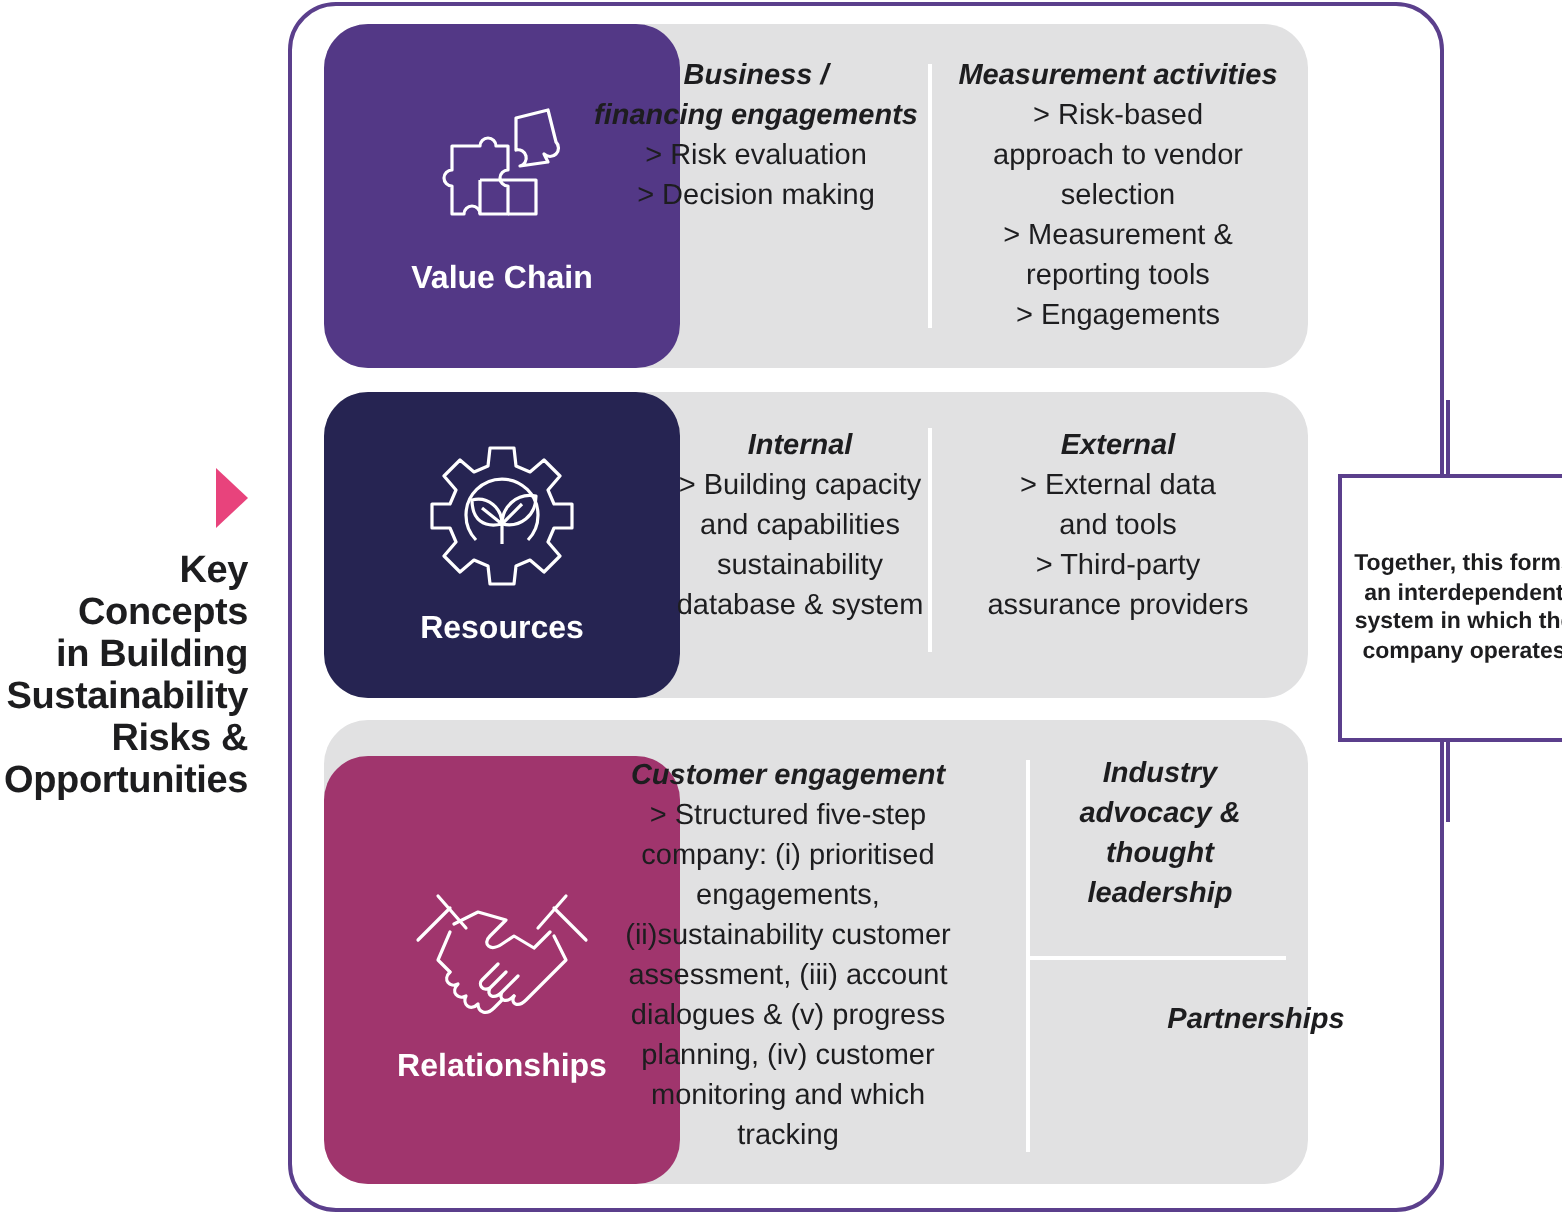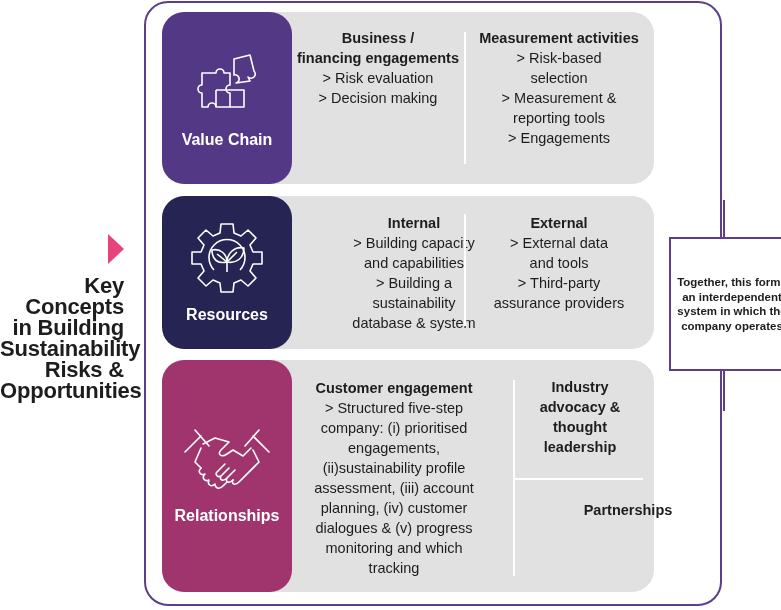--- a/index.html
+++ b/index.html
@@ -1,31 +1,31 @@
 <!DOCTYPE html>
 <html><head>
 <meta charset="utf-8">
 <style>
   html, body { margin:0; padding:0; background:#ffffff; }
   body { width:781px; height:610px; position:relative; overflow:hidden;
          font-family:"Liberation Sans", "DejaVu Sans", sans-serif; color:#1d1d1f; }
   .outer { position:absolute; left:144px; top:1px; width:578px; height:605px;
            border:2px solid #5b3f8c; border-radius:24px; box-sizing:border-box; }
   .side-title { position:absolute; left:0; top:275px; width:124px; text-align:right;
-                font-weight:bold; font-size:22px; line-height:21px; color:#1d1d1f; letter-spacing:-0.2px; }
+                font-weight:bold; font-size:19px; line-height:21px; color:#1d1d1f; letter-spacing:-0.2px; }
   .triangle { position:absolute; left:108px; top:234px; width:0; height:0;
               border-top:15px solid transparent; border-bottom:15px solid transparent;
               border-left:16px solid #e8437c; }
   .row { position:absolute; left:162px; width:492px; background:#e1e1e2; border-radius:22px; }
   .tile { position:absolute; left:0; top:0; bottom:0; width:130px; border-radius:22px;
-          color:#fff; text-align:center; }
+          color:#fff; text-align:center;padding-left:48px; }
   .tile .label { position:absolute; left:0; right:0; font-weight:bold; font-size:16px; }
   .tile svg { position:absolute; left:50%; transform:translateX(-50%); }
   .col { position:absolute; text-align:center; font-size:14.5px; line-height:20px; color:#1d1d1f; }
-  .col .head { font-weight:bold; }
+  .col .head { font-weight:bold;font-style:italic; }
   .divider { position:absolute; width:2px; background:#ffffff; }
   .hdivider { position:absolute; height:2px; background:#ffffff; }
   .callout { position:absolute; left:669px; top:237px; width:126px; height:134px;
              border:2px solid #5b3f8c; box-sizing:border-box; background:#fff;
              display:flex; align-items:center; justify-content:center; text-align:center;
              font-weight:bold; font-size:11.5px; line-height:14.5px; padding:0 6px; }
   .connector { position:absolute; left:723px; width:0; border-left:2px solid #5b3f8c; }
 </style>
 </head>
 <body>
@@ -58,78 +58,78 @@
   <div class="col" style="left:130px;width:172px;top:16px;">
     <div class="head">Business /</div>
     <div class="head">financing engagements</div>
     <div>&gt; Risk evaluation</div>
     <div>&gt; Decision making</div>
   </div>
   <div class="divider" style="left:302px;top:20px;height:132px;"></div>
   <div class="col" style="left:306px;width:182px;top:16px;">
     <div class="head">Measurement activities</div>
     <div>&gt; Risk-based</div>
+    <div>approach to vendor</div>
     <div>selection</div>
     <div>&gt; Measurement &amp;</div>
     <div>reporting tools</div>
     <div>&gt; Engagements</div>
   </div>
 </div>
 
 <div class="row" style="top:196px;height:153px;">
   <div class="tile" style="background:#262452;">
     <svg style="top:22px;" width="78" height="78" viewBox="0 0 78 78" fill="none" stroke="#ffffff" stroke-width="1.6" stroke-linejoin="round">
       <path d="M33 6 H45 L46 15 L53 18 L60 12 L68 20 L62 27 L65 34 L74 34 V46 L65 46 L62 53 L68 60 L60 68 L53 62 L46 65 L45 74 H33 L32 65 L25 62 L18 68 L10 60 L16 53 L13 46 L4 46 V34 L13 34 L16 27 L10 20 L18 12 L25 18 L32 15 Z"></path>
       <path d="M26 52 A18 18 0 1 1 52 52"></path>
       <path d="M39 54 V44 C39 36 32 30 24 32 C24 42 30 46 39 44"></path>
       <path d="M39 44 C39 36 46 28 56 30 C56 40 48 46 39 44"></path>
       <path d="M29 36 L39 44 M49 34 L39 44"></path>
     </svg>
     <div class="label" style="top:110px;">Resources</div>
   </div>
-  <div class="col" style="left:144px;width:168px;top:17px;padding-left:24px;">
+  <div class="col" style="left:130px;width:168px;top:17px;padding-left:24px;">
     <div class="head">Internal</div>
     <div>&gt; Building capacity</div>
     <div>and capabilities</div>
-    <div>&gt; Building a</div>
     <div>sustainability</div>
     <div>database &amp; system</div>
   </div>
   <div class="divider" style="left:302px;top:18px;height:112px;"></div>
   <div class="col" style="left:306px;width:182px;top:17px;">
     <div class="head">External</div>
     <div>&gt; External data</div>
     <div>and tools</div>
     <div>&gt; Third-party</div>
     <div>assurance providers</div>
   </div>
 </div>
 
 <div class="row" style="top:360px;height:232px;">
-  <div class="tile" style="background:#a0356d;">
+  <div class="tile" style="background:#a0356d;margin-top:18px;">
     <svg style="top:66px;" width="92" height="72" viewBox="0 0 92 72" fill="none" stroke="#ffffff" stroke-width="1.6" stroke-linejoin="round" stroke-linecap="round">
       <path d="M4 26 L20 10 M14 4 L28 20"></path>
       <path d="M88 26 L72 10 M78 4 L64 20"></path>
       <path d="M22 18 L34 12 L48 16 L40 24 C36 28 40 32 46 28 L52 24 L62 30 L70 22"></path>
       <path d="M20 22 L14 36 L20 42"></path>
       <path d="M72 24 L78 36 L58 56 C54 60 50 58 52 54"></path>
       <path d="M20 42 C16 46 20 50 24 48 C20 52 24 56 28 54 C26 58 30 62 34 58 C34 62 38 64 42 60 L46 56"></path>
       <path d="M52 54 C48 58 44 56 46 52 L54 44 M46 52 C42 56 38 54 40 50 L48 42 M40 50 C36 52 34 48 36 46 L44 38"></path>
     </svg>
     <div class="label" style="top:147px;">Relationships</div>
   </div>
   <div class="col" style="left:134px;width:196px;top:18px;">
     <div class="head">Customer engagement</div>
     <div>&gt; Structured five-step</div>
     <div>company: (i) prioritised</div>
     <div>engagements,</div>
-    <div>(ii)sustainability profile</div>
+    <div>(ii)sustainability customer</div>
     <div>assessment, (iii) account</div>
+    <div>dialogues &amp; (v) progress</div>
     <div>planning, (iv) customer</div>
-    <div>dialogues &amp; (v) progress</div>
     <div>monitoring and which</div>
     <div>tracking</div>
   </div>
   <div class="divider" style="left:351px;top:20px;height:196px;"></div>
   <div class="hdivider" style="left:353px;top:118px;width:128px;"></div>
   <div class="col" style="left:353px;width:130px;top:17px;">
     <div class="head">Industry</div>
     <div class="head">advocacy &amp;</div>
     <div class="head">thought</div>
     <div class="head">leadership</div>

